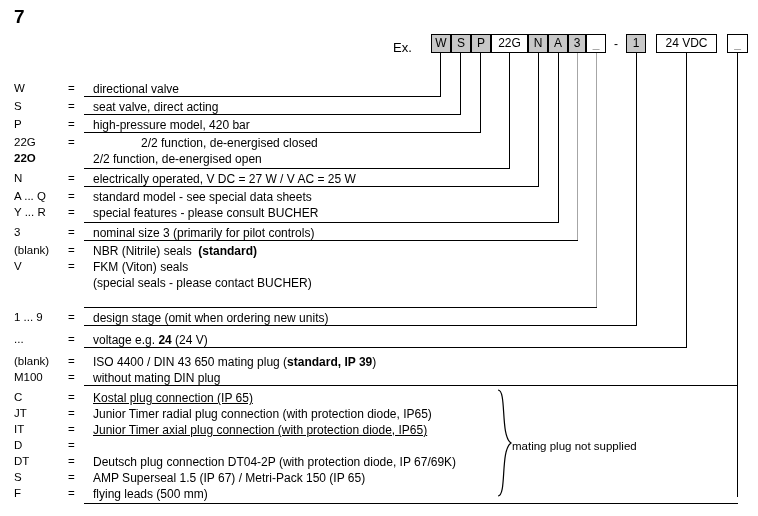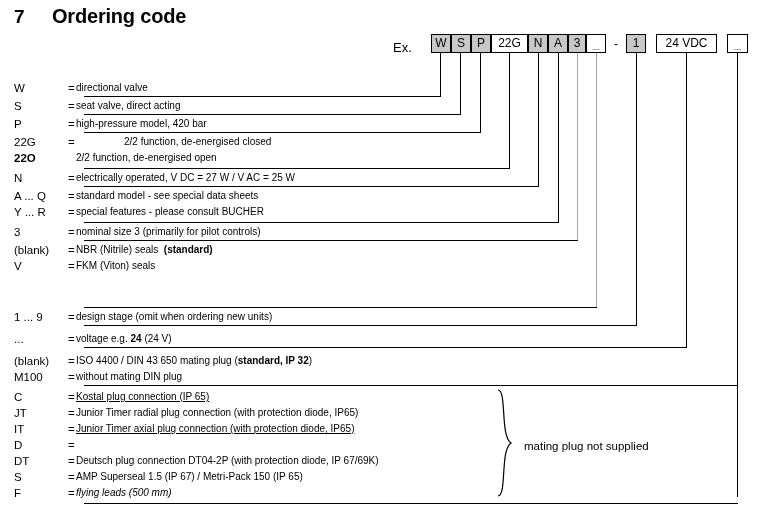--- a/index.html
+++ b/index.html
@@ -73,22 +73,22 @@
     font-size: 11.5px;
     white-space: nowrap;
   }
   .eq {
     position: absolute;
     left: 68px;
     font-size: 11.5px;
   }
   .desc {
     position: absolute;
-    left: 76px;
-    font-size: 10px;
+    left: 93px;
+    font-size: 12px;
     white-space: nowrap;
   }
   .desc b { font-weight: 700; }
 
   
   .hline {
     position: absolute;
     height: 0;
     border-top: 1px solid #000000;
   }
@@ -108,21 +108,20 @@
     font-size: 11.5px;
     white-space: nowrap;
   }
 </style>
 </head>
 <body>
 
 <div id="page">
 
   <div class="heading-num">7</div>
-  <div class="heading-text">Ordering code</div>
 
   <div class="ex-label">Ex.</div>
 
   <div class="codebox gray" style="left:431px;  width:20px;">W</div>
   <div class="codebox gray" style="left:451px;  width:20px;">S</div>
   <div class="codebox gray" style="left:471px;  width:20px;">P</div>
   <div class="codebox" style="left:491px;  width:37px;">22G</div>
   <div class="codebox gray" style="left:528px;  width:20px;">N</div>
   <div class="codebox gray" style="left:548px;  width:20px;">A</div>
   <div class="codebox gray" style="left:568px;  width:18px;">3</div>
@@ -199,35 +198,36 @@
   <div class="hline" style="left:84px; top:240px; width:494px;"></div>
 
   <div class="code" style="top:244px;">(blank)</div>
   <div class="eq" style="top:244px;">=</div>
   <div class="desc" style="top:244px;">NBR (Nitrile) seals&nbsp; <b>(standard)</b></div>
 
   <div class="code" style="top:260px;">V</div>
   <div class="eq" style="top:260px;">=</div>
   <div class="desc" style="top:260px;">FKM (Viton) seals</div>
 
+  <div class="desc" style="top:276px;">(special seals - please contact BUCHER)</div>
   <div class="hline" style="left:84px; top:307px; width:513px;"></div>
 
   <div class="code" style="top:311px;">1 ... 9</div>
   <div class="eq" style="top:311px;">=</div>
   <div class="desc" style="top:311px;">design stage (omit when ordering new units)</div>
   <div class="hline" style="left:84px; top:325px; width:553px;"></div>
 
   <div class="code" style="top:333px;">...</div>
   <div class="eq" style="top:333px;">=</div>
   <div class="desc" style="top:333px;">voltage e.g. <b>24</b> (24 V)</div>
   <div class="hline" style="left:84px; top:347px; width:603px;"></div>
 
   <div class="code" style="top:355px;">(blank)</div>
   <div class="eq" style="top:355px;">=</div>
-  <div class="desc" style="top:355px;">ISO 4400 / DIN 43 650 mating plug (<b>standard, IP 32</b>)</div>
+  <div class="desc" style="top:355px;">ISO 4400 / DIN 43 650 mating plug (<b>standard, IP 39</b>)</div>
 
   <div class="code" style="top:371px;">M100</div>
   <div class="eq" style="top:371px;">=</div>
   <div class="desc" style="top:371px;">without mating DIN plug</div>
   <div class="hline" style="left:84px; top:385px; width:654px;"></div>
 
   <div class="code" style="top:391px;">C</div>
   <div class="eq" style="top:391px;">=</div>
   <div class="desc" style="top:391px;text-decoration:underline;">Kostal plug connection (IP 65)</div>
 
@@ -245,21 +245,21 @@
   <div class="code" style="top:455px;">DT</div>
   <div class="eq" style="top:455px;">=</div>
   <div class="desc" style="top:455px;">Deutsch plug connection DT04-2P (with protection diode, IP 67/69K)</div>
 
   <div class="code" style="top:471px;">S</div>
   <div class="eq" style="top:471px;">=</div>
   <div class="desc" style="top:471px;">AMP Superseal 1.5 (IP 67) / Metri-Pack 150 (IP 65)</div>
 
   <div class="code" style="top:487px;">F</div>
   <div class="eq" style="top:487px;">=</div>
-  <div class="desc" style="top:487px;font-style:italic;">flying leads (500 mm)</div>
+  <div class="desc" style="top:487px;">flying leads (500 mm)</div>
   <div class="hline" style="left:84px; top:503px; width:654px;"></div>
 
   <svg class="brace" style="left:494px; top:388px; width:22px; height:110px;" viewBox="0 0 22 110" preserveAspectRatio="none">
     <path d="M4 2 C13 2, 6 48, 17 55 C6 62, 13 108, 4 108" fill="none" stroke="#000000" stroke-width="1.2"></path>
   </svg>
-  <div class="brace-label" style="left:524px; top:440px;">mating plug not supplied</div>
+  <div class="brace-label" style="left:512px; top:440px;">mating plug not supplied</div>
 
 </div>
 
 </body></html>

